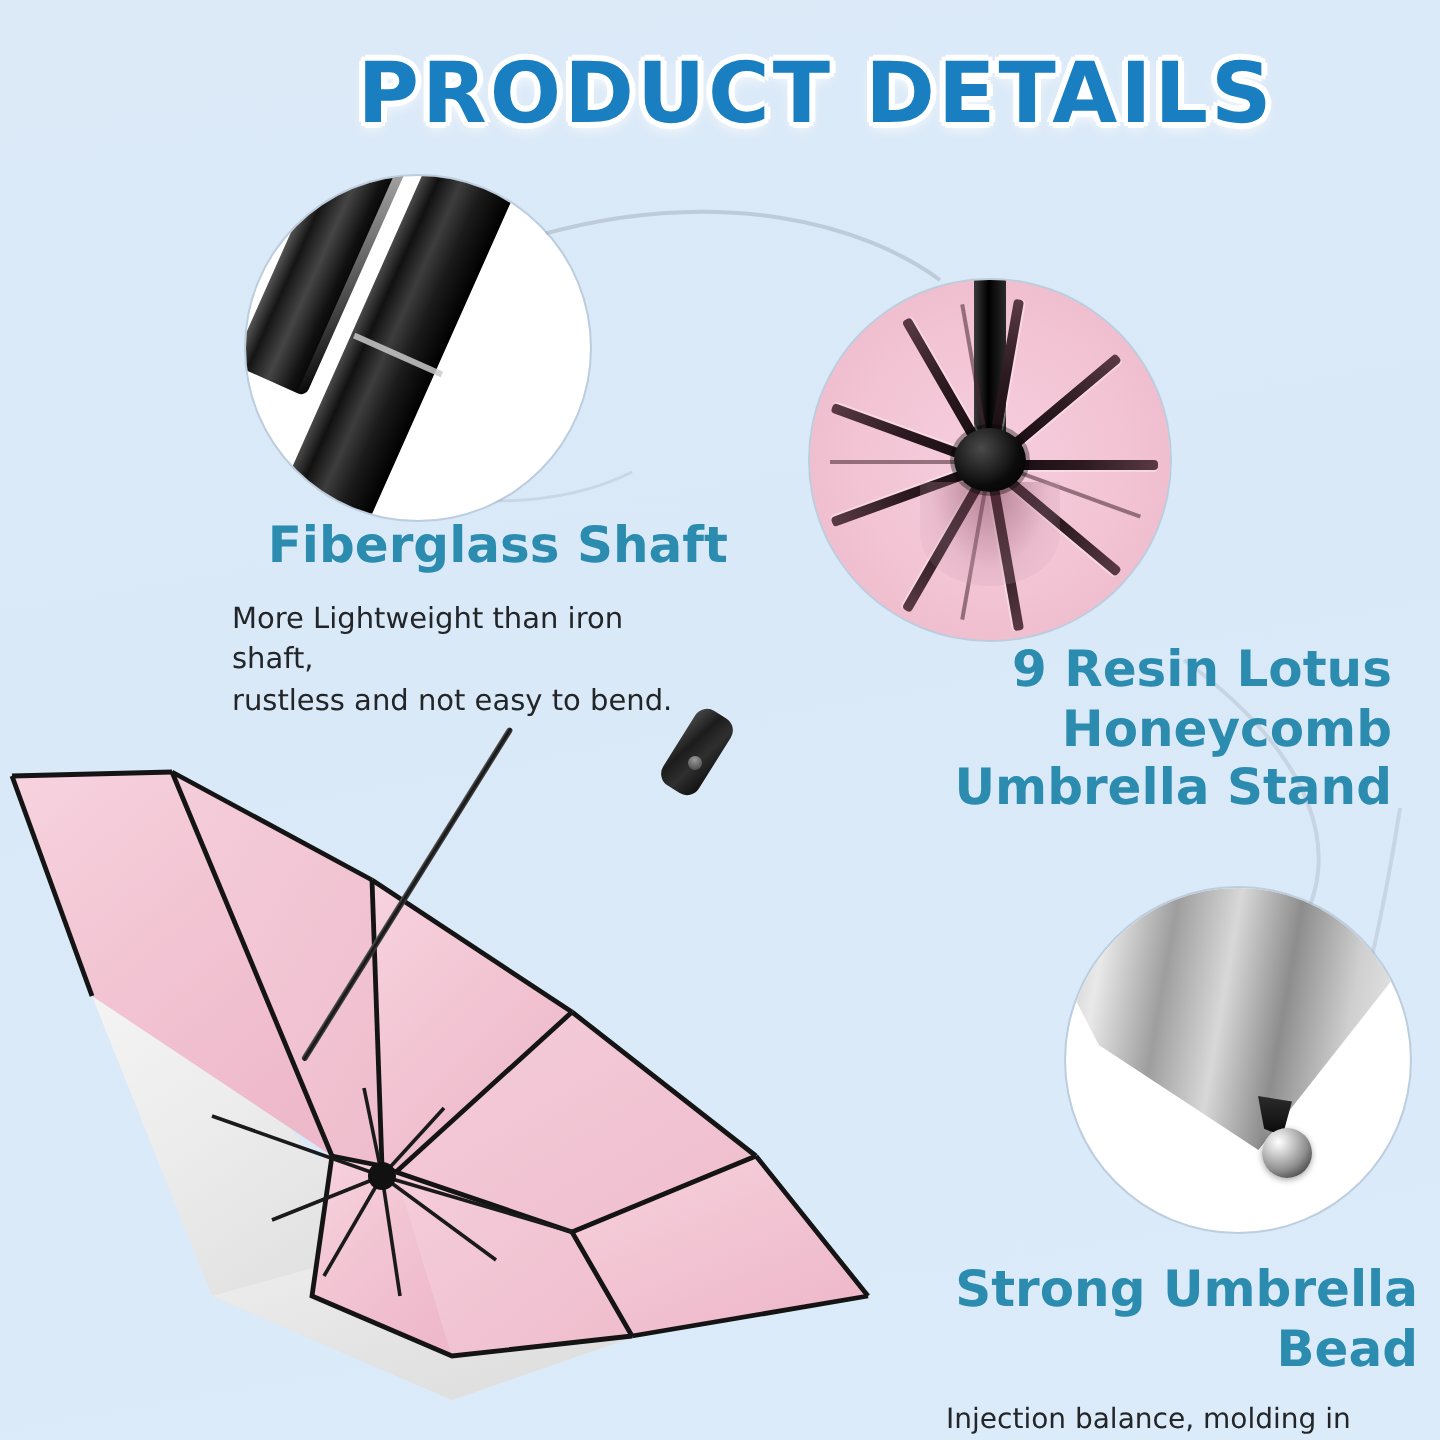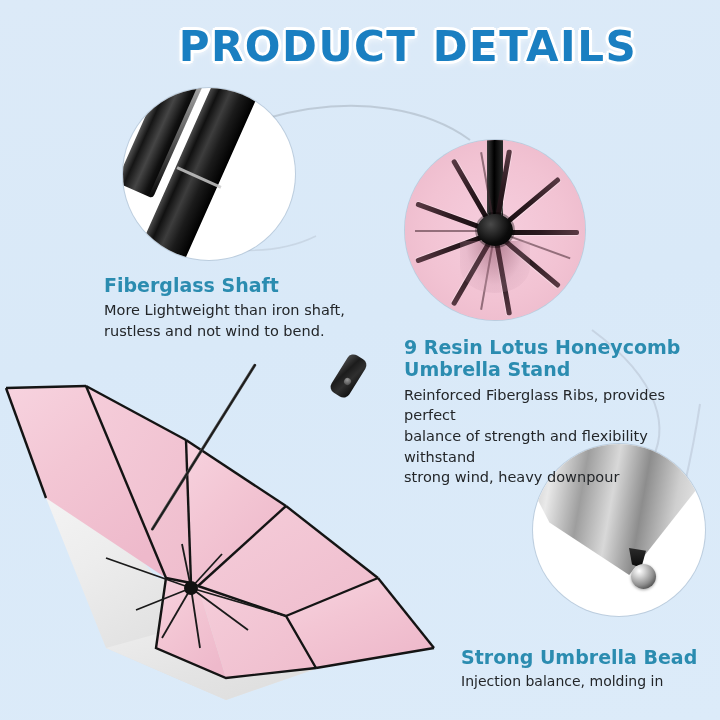--- a/index.html
+++ b/index.html
@@ -164,29 +164,30 @@
     left: 98px; top: 120px;
     width: 25px; height: 25px;
     border-radius: 50%;
     background: radial-gradient(circle at 33% 28%, #ffffff 0%, #d6d6d6 22%, #8e8e8e 58%, #4a4a4a 82%, #2a2a2a 100%);
     box-shadow: 0 1px 3px rgba(0,0,0,.35);
   }
 
   
   .block { position: absolute; }
   .block h3 {
-    margin: 16px 0 4px 0;
+    margin: 0 0 4px 0;
     color: #2b8cb0;
-    font-size: 19px;
+    font-size: 25px;
     font-weight: bold;
     line-height: 1.18;
     font-family: "DejaVu Sans", sans-serif;
+    text-align: right;
   }
   .block p {
-    margin: 0;
+    margin: 12px;
     color: #232629;
     font-size: 14.5px;
     line-height: 1.42;
     font-family: "DejaVu Sans", sans-serif;
   }
   #block-shaft { left: 104px; top: 258px; width: 260px; }
   #block-stand { left: 404px; top: 320px; width: 292px; }
   #block-bead  { left: 461px; top: 630px; width: 248px; }
   #block-bead p { font-size: 14px; }
 
@@ -268,34 +269,29 @@
   <div class="callout" id="callout-bead">
     <div class="bead-fabric"></div>
     <div class="bead-clip"></div>
     <div class="bead-ball"></div>
   </div>
 
   <div class="block" id="block-shaft">
     <h3>Fiberglass Shaft</h3>
     <p>
       <span>More Lightweight than iron shaft,</span><br>
-      <span>rustless and not wind to bend.</span>
+      <span>rustless and not easy to bend.</span>
     </p>
   </div>
 
   <div class="block" id="block-stand">
     <h3>
       <span>9 Resin Lotus Honeycomb</span><br>
       <span>Umbrella Stand</span>
     </h3>
-    <p>
-      <span>Reinforced Fiberglass Ribs, provides perfect</span><br>
-      <span>balance of strength and flexibility withstand</span><br>
-      <span>strong wind, heavy downpour</span>
-    </p>
   </div>
 
   <div class="block" id="block-bead">
     <h3>Strong Umbrella Bead</h3>
     <p>
       <span>Injection balance, molding in</span><br>
       <br>
     </p>
   </div>
 

